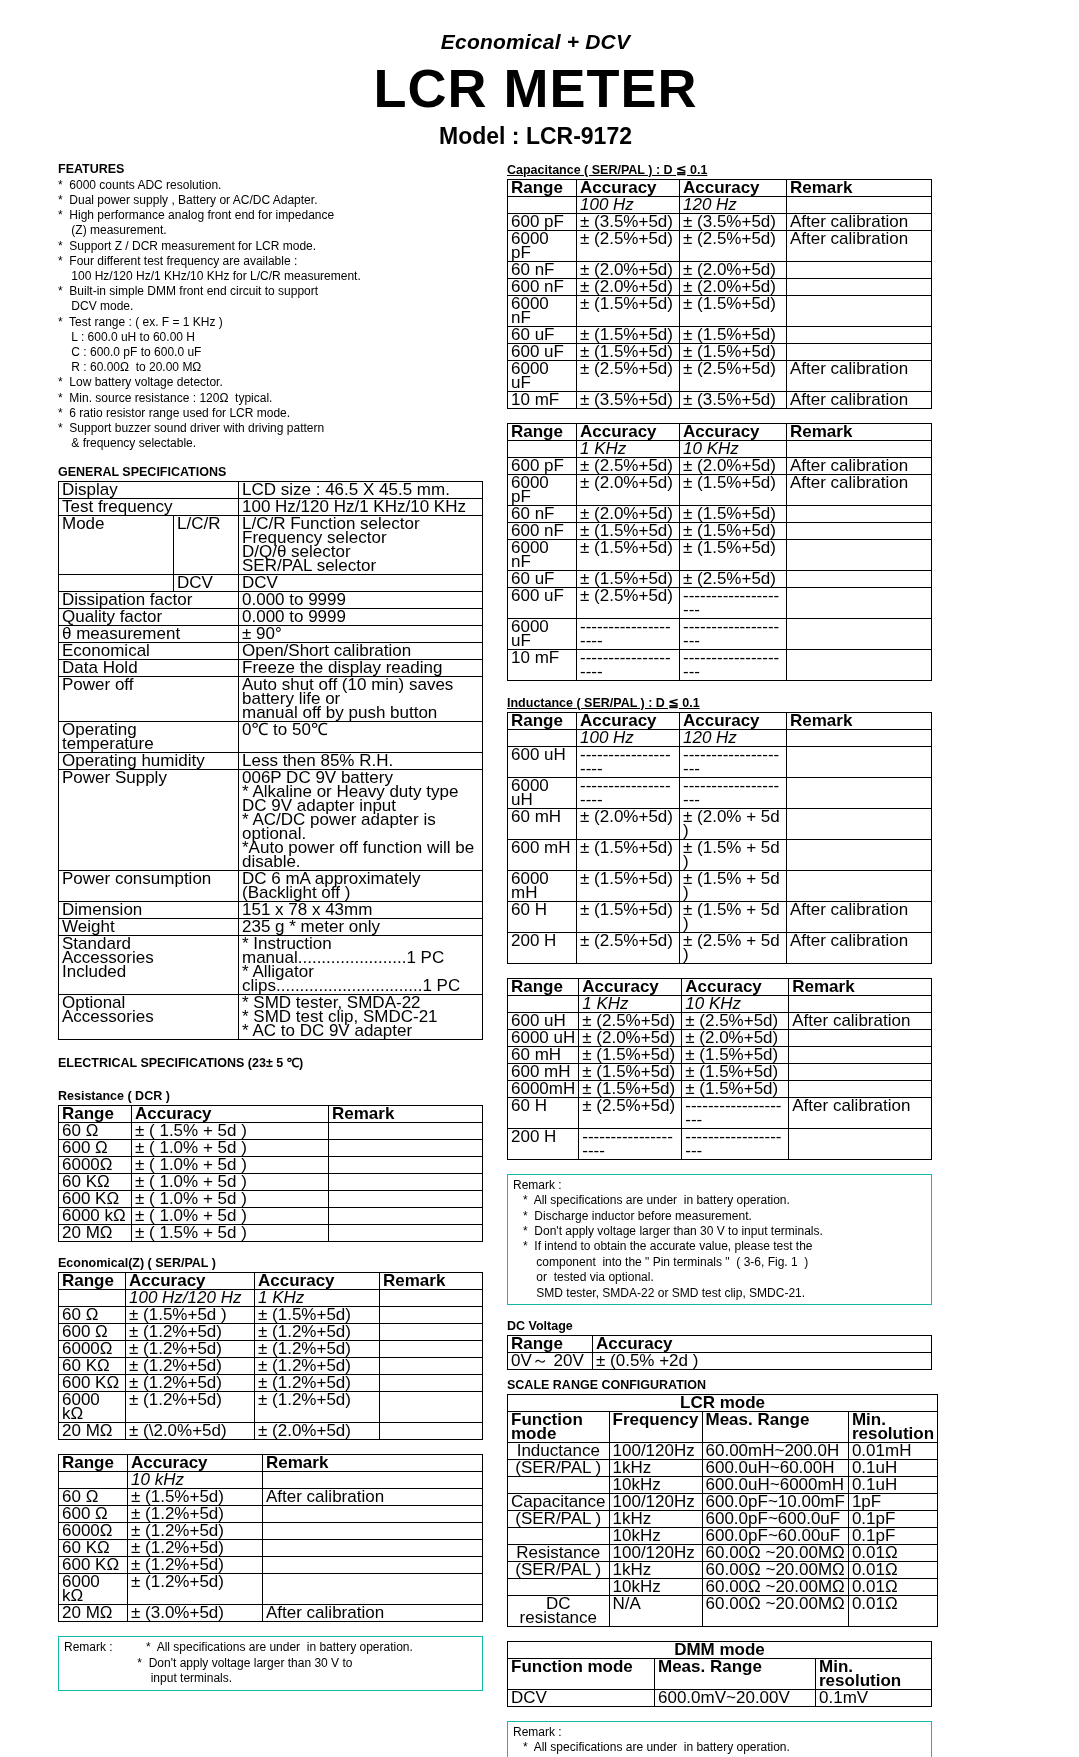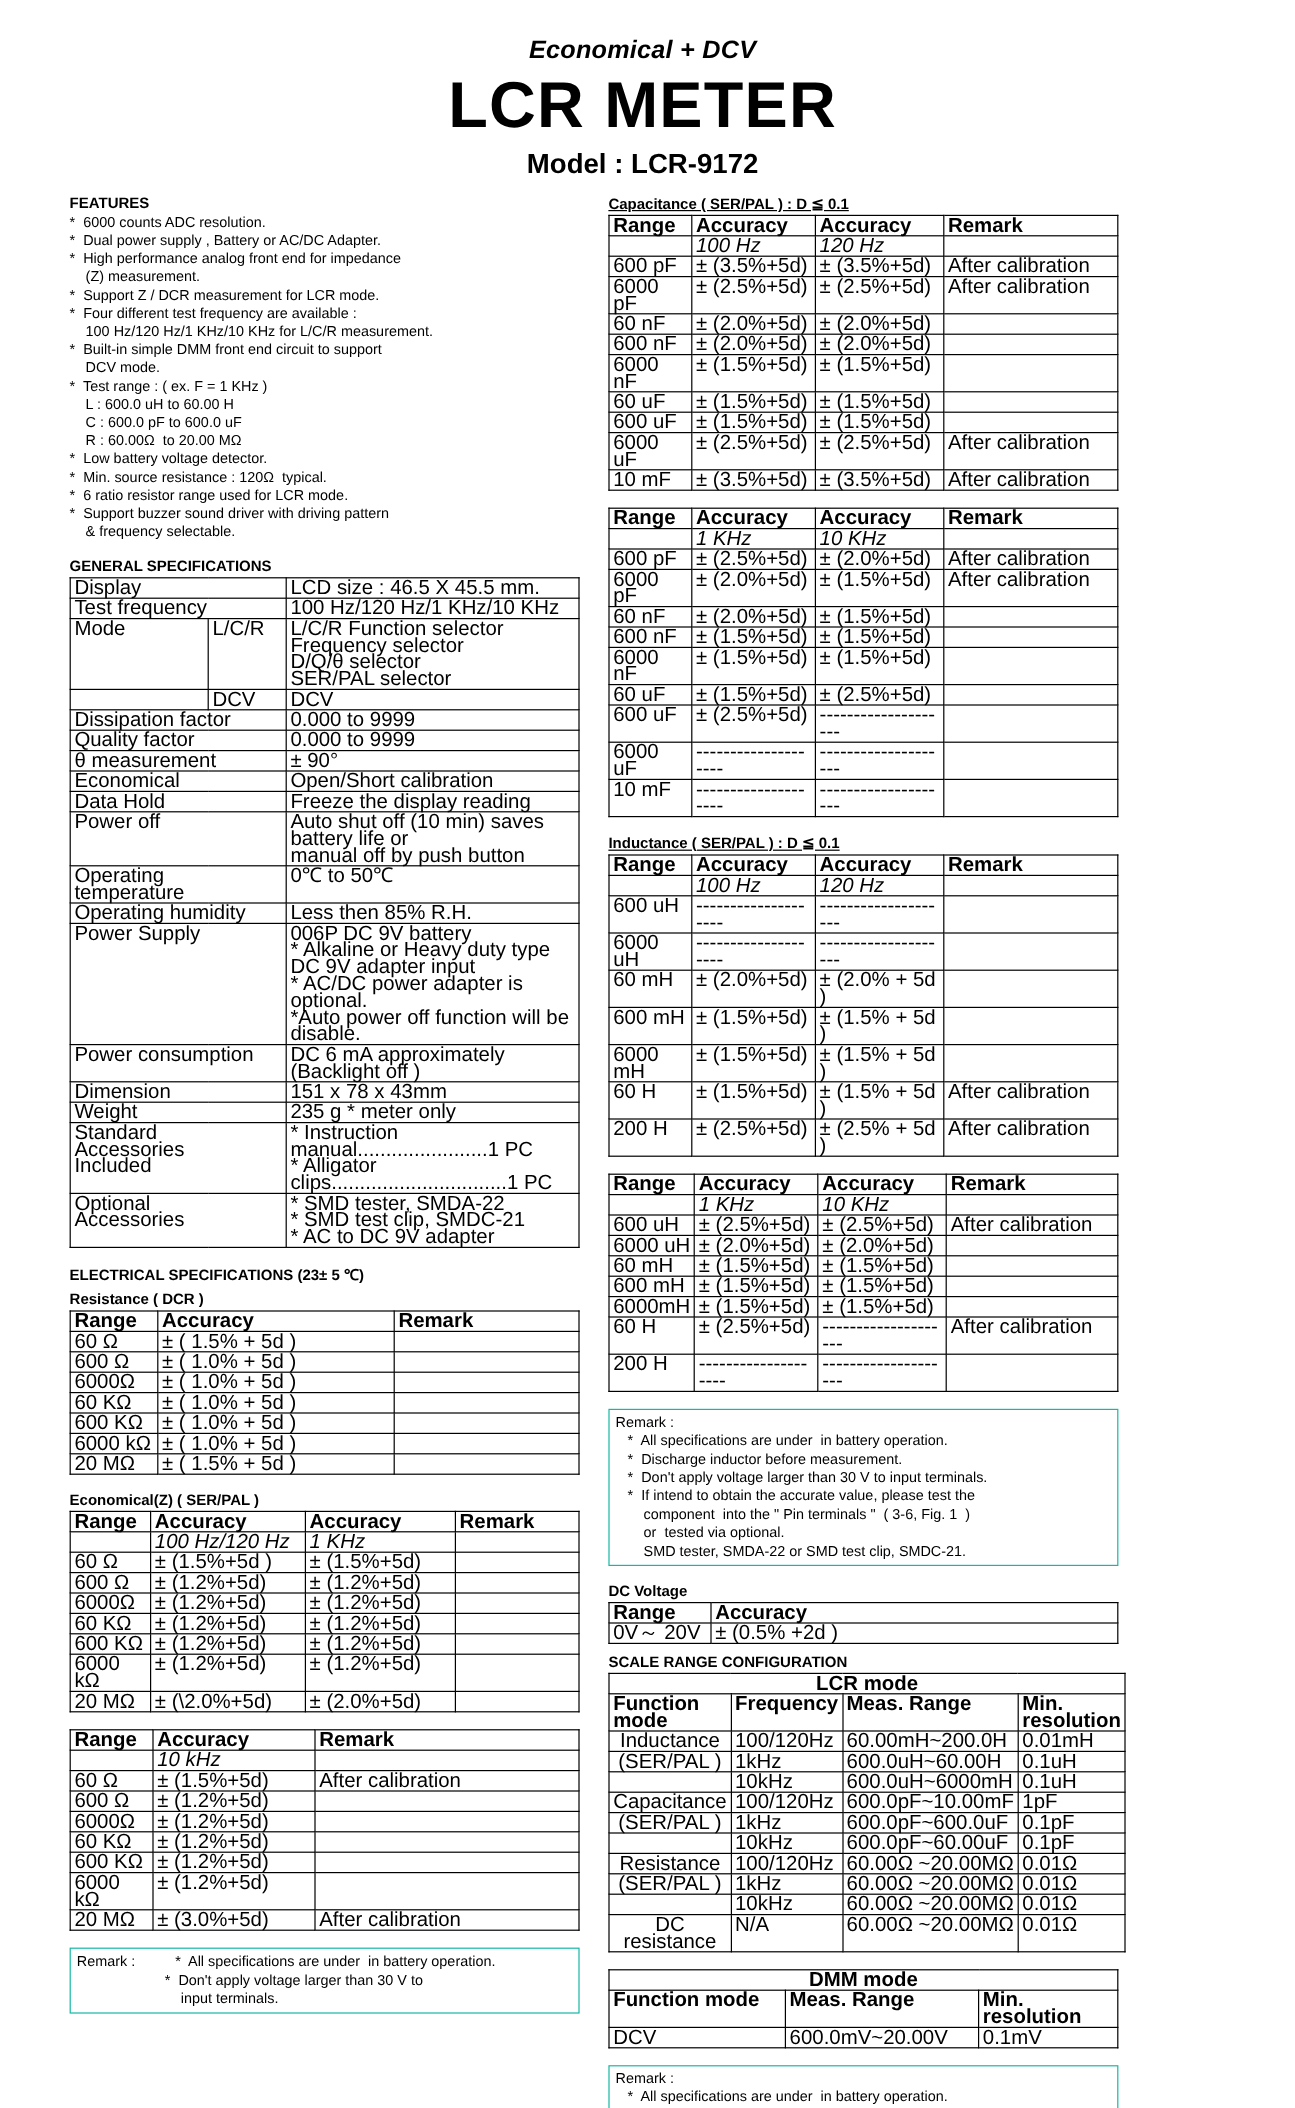--- a/index.html
+++ b/index.html
@@ -24,21 +24,21 @@
   .feat div{white-space:pre;}
   table{border-collapse:collapse; width:100%; font-size:17px;}
   table.b td, table.b th{border:1px solid #000; padding:1px 3px; vertical-align:top; line-height:14px;}
   .hd{font-weight:bold;}
   .ital{font-style:italic;}
   .c{text-align:center;}
   .gap{height:14px;}
   .smallgap{height:8px;}
   .remark{font-size:12px; line-height:15.4px; border:1px solid #14b8a6; padding:3px 5px; white-space:pre-wrap;}
   .footer{position:relative; margin:24px 58px 0 58px; border-top:0px; font-size:12px; display:flex; justify-content:space-between;}
-  .elec{font-weight:bold; font-size:12.5px; margin:14px 0 5px 0;}
+  .elec{font-weight:bold; font-size:12.5px; margin:14px 0 18px 0;}
   td.lbl{width:108px;}
   .center-head{text-align:center; font-weight:bold;}
 </style>
 </head>
 <body>
 
 <div class="page">
 
   <div class="hdr">
     <div class="sub">Economical + DCV</div>

